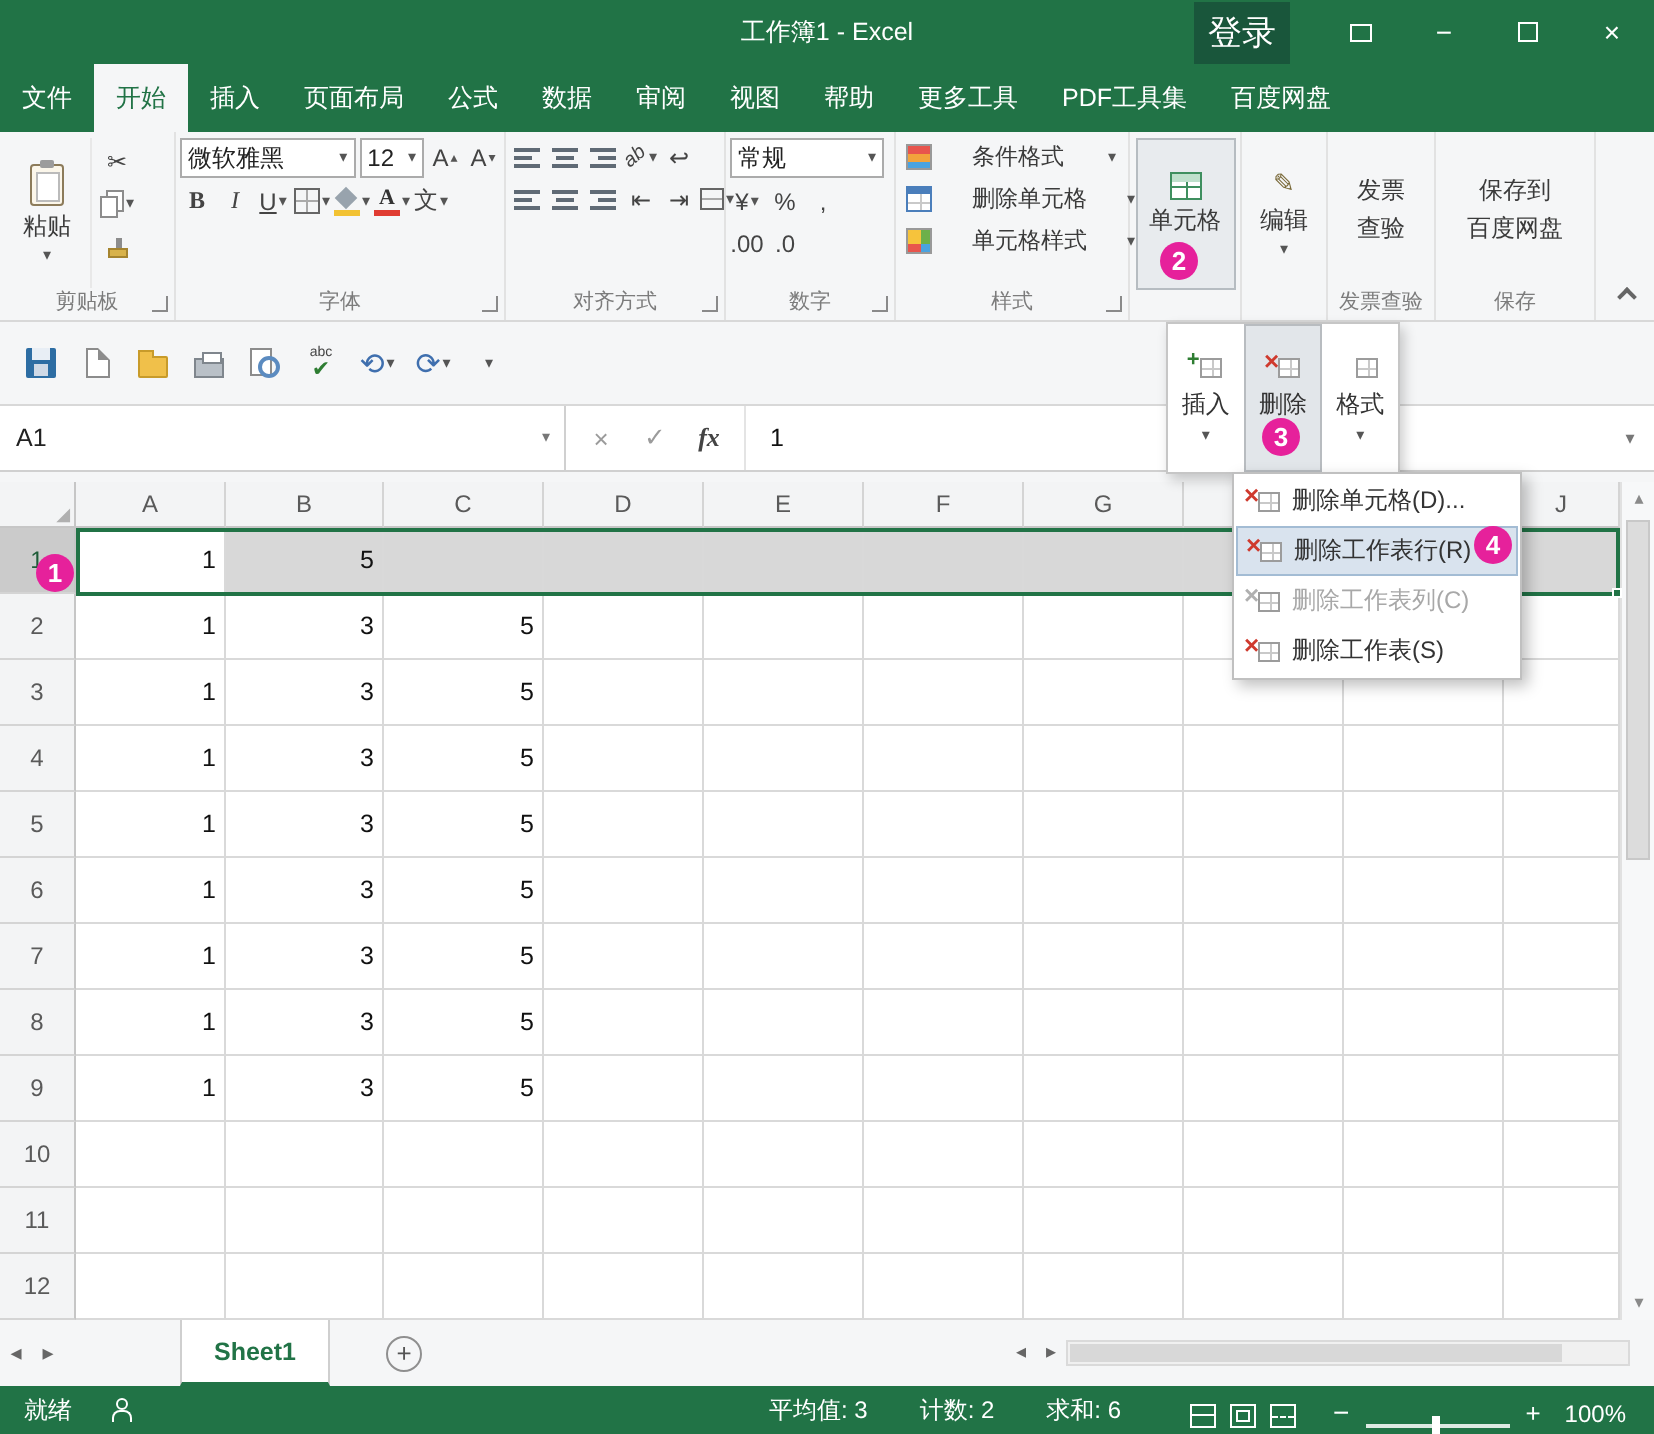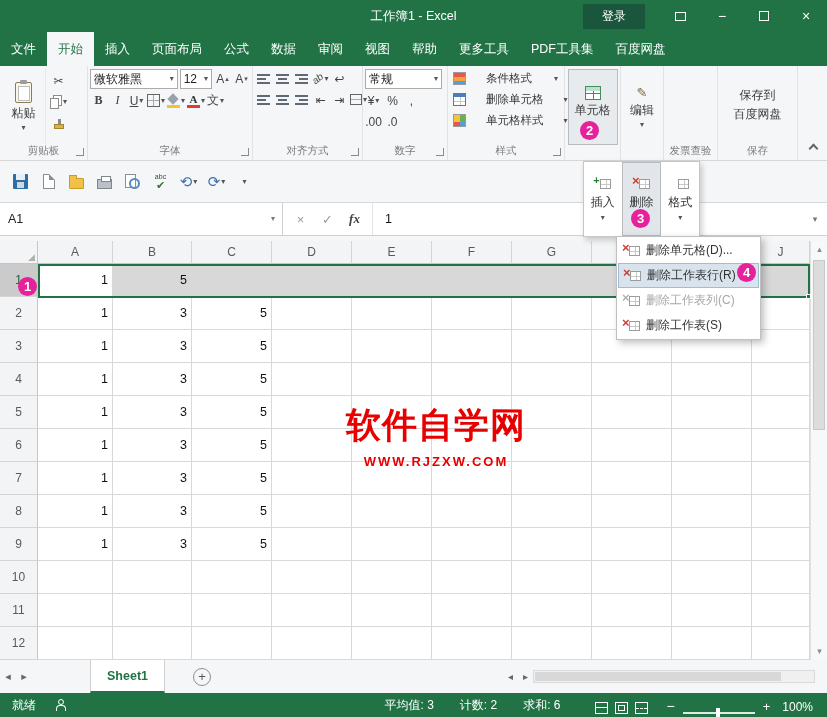--- a/index.html
+++ b/index.html
@@ -3,21 +3,21 @@
 <meta charset="utf-8">
 <style>
 *{margin:0;padding:0;box-sizing:border-box}
 body{width:827px;height:717px;font-family:"Liberation Sans","DejaVu Sans",sans-serif;background:#fff}
 #app{position:relative;width:827px;height:717px;overflow:hidden;background:#fff;font-size:12px;color:#333}
 
 
 #titlebar{position:absolute;left:0;top:0;width:100%;height:32px;background:#217346;color:#fff}
 #title{position:absolute;left:50%;transform:translateX(-50%);line-height:32px;font-size:12.5px;white-space:nowrap}
 #tb-right{position:absolute;right:0;top:0;height:32px;display:flex;align-items:center}
-#login-btn{background:#19563b;padding:4px 19px;margin-right:14px;font-size:12px;cursor:default}
+#login-btn{background:#19563b;padding:4px 7px;margin-right:14px;font-size:17px;cursor:default}
 .winbtn{width:42px;height:32px;display:flex;align-items:center;justify-content:center;font-size:14px;color:#fff}
 .rdo-box{width:11px;height:9px;border:1px solid #fff}
 .maxbox{width:10px;height:10px;border:1px solid #fff}
 
 
 #tabrow{position:absolute;left:0;top:32px;width:100%;height:34px;background:#217346;display:flex;align-items:stretch}
 #rtabs{display:flex}
 .rtab{color:#fff;font-size:12.5px;padding:0 11px;line-height:34px;white-space:nowrap}
 .rtab.active{background:#f5f6f7;color:#217346}
 #tabrow-right{margin-left:auto;display:flex;align-items:center;color:#fff;font-size:12.5px;padding-right:12px;gap:18px}
@@ -414,20 +414,24 @@
 
     <div class="rgroup" style="width:43px">
       <div class="vbtn">
         <span class="icon-pencil">✎</span>
         <span>编辑</span>
         <span class="dd">▾</span>
       </div>
     </div>
 
     <div class="rgroup" style="width:54px">
+      <div class="vbtn" style="height:72px">
+        <span>发票</span>
+        <span>查验</span>
+      </div>
       <span class="glabel">发票查验</span>
     </div>
 
     <div class="rgroup" style="width:80px">
       <div class="vbtn" style="height:72px">
         <span>保存到</span>
         <span>百度网盘</span>
       </div>
       <span class="glabel">保存</span>
     </div>
@@ -666,24 +670,20 @@
     <div id="row1-outline">
         <span class="fill-handle"></span>
       </div>
     <div id="v-scrollbar">
       <span class="vs-btn">▴</span>
       <div id="vs-thumb"></div>
       <span class="vs-btn down">▾</span>
     </div>
   </div>
 
-  <div id="watermark">
-    <div class="wm1">软件自学网</div>
-    <div class="wm2">WWW.RJZXW.COM</div>
-  </div>
 
   <div id="cells-panel">
     <div class="cp-btn">
       <span class="cpi">
           <span class="mark green">+</span>
           <span class="migrid"></span>
         </span>
       <span>插入</span>
       <span class="dd">▾</span>
     </div>

